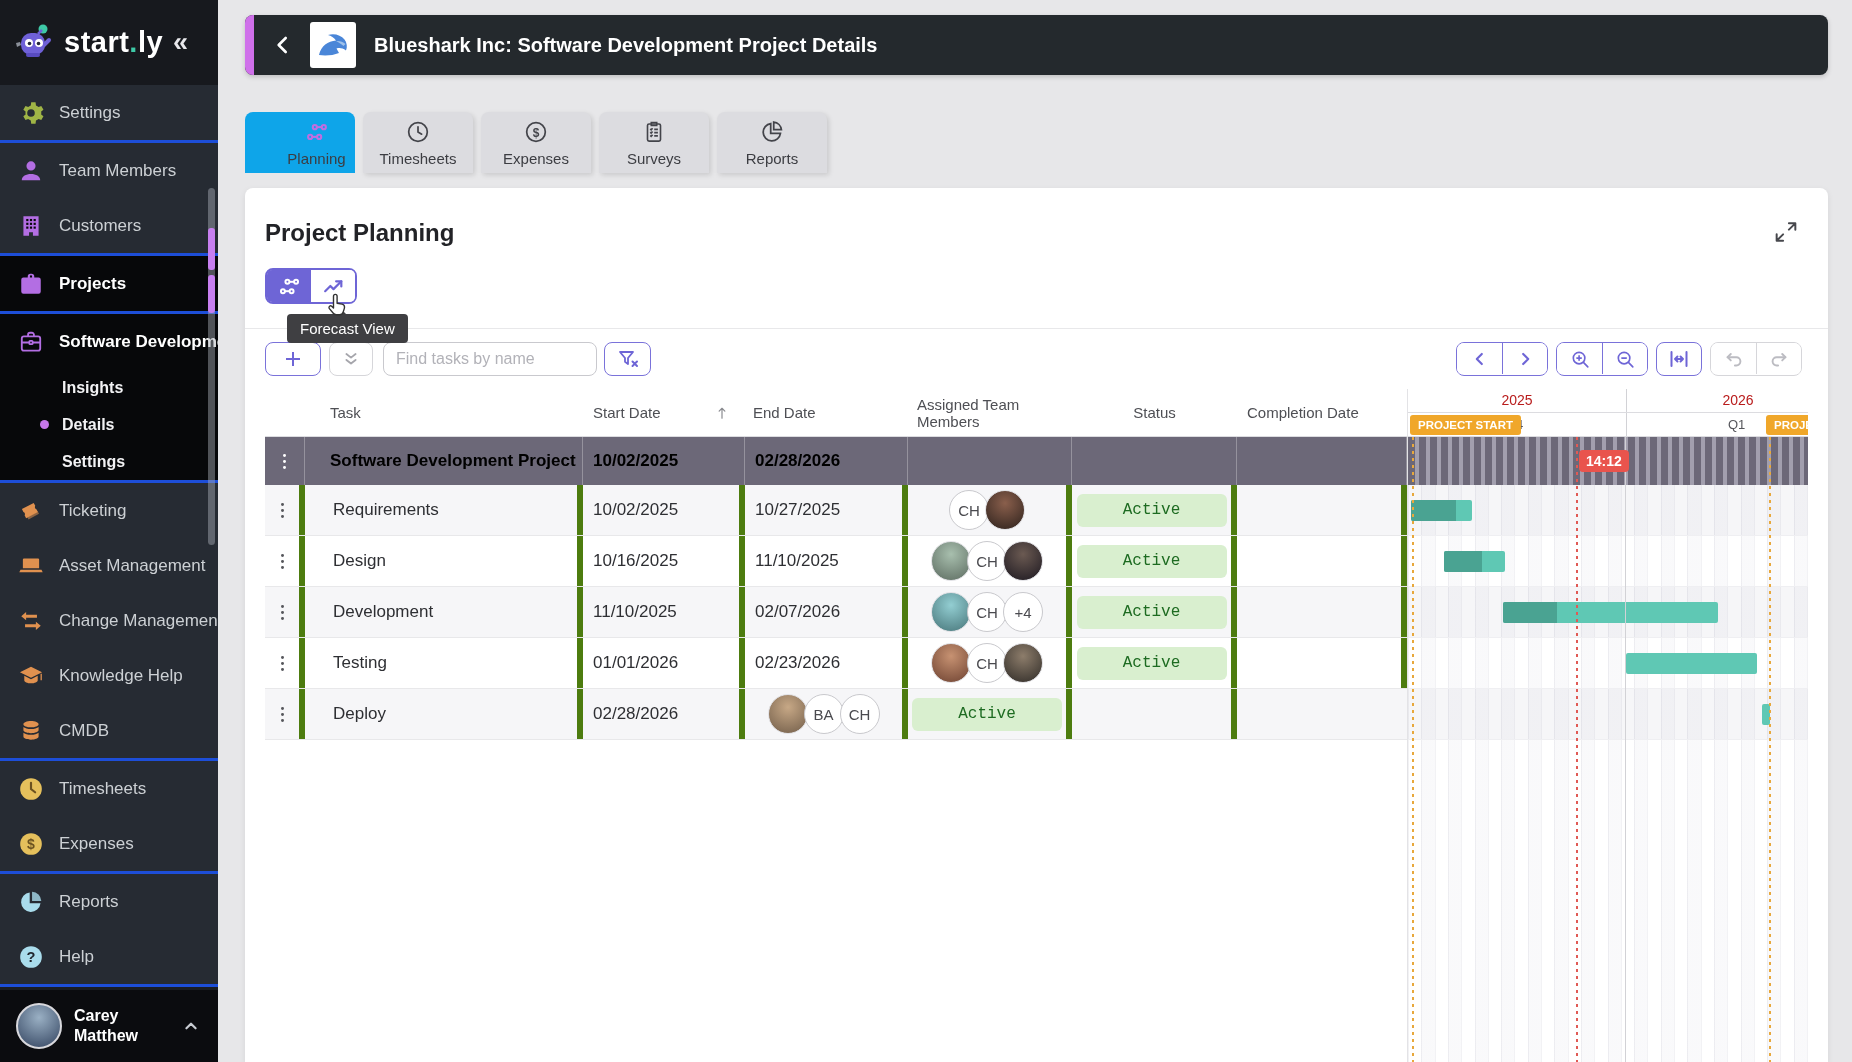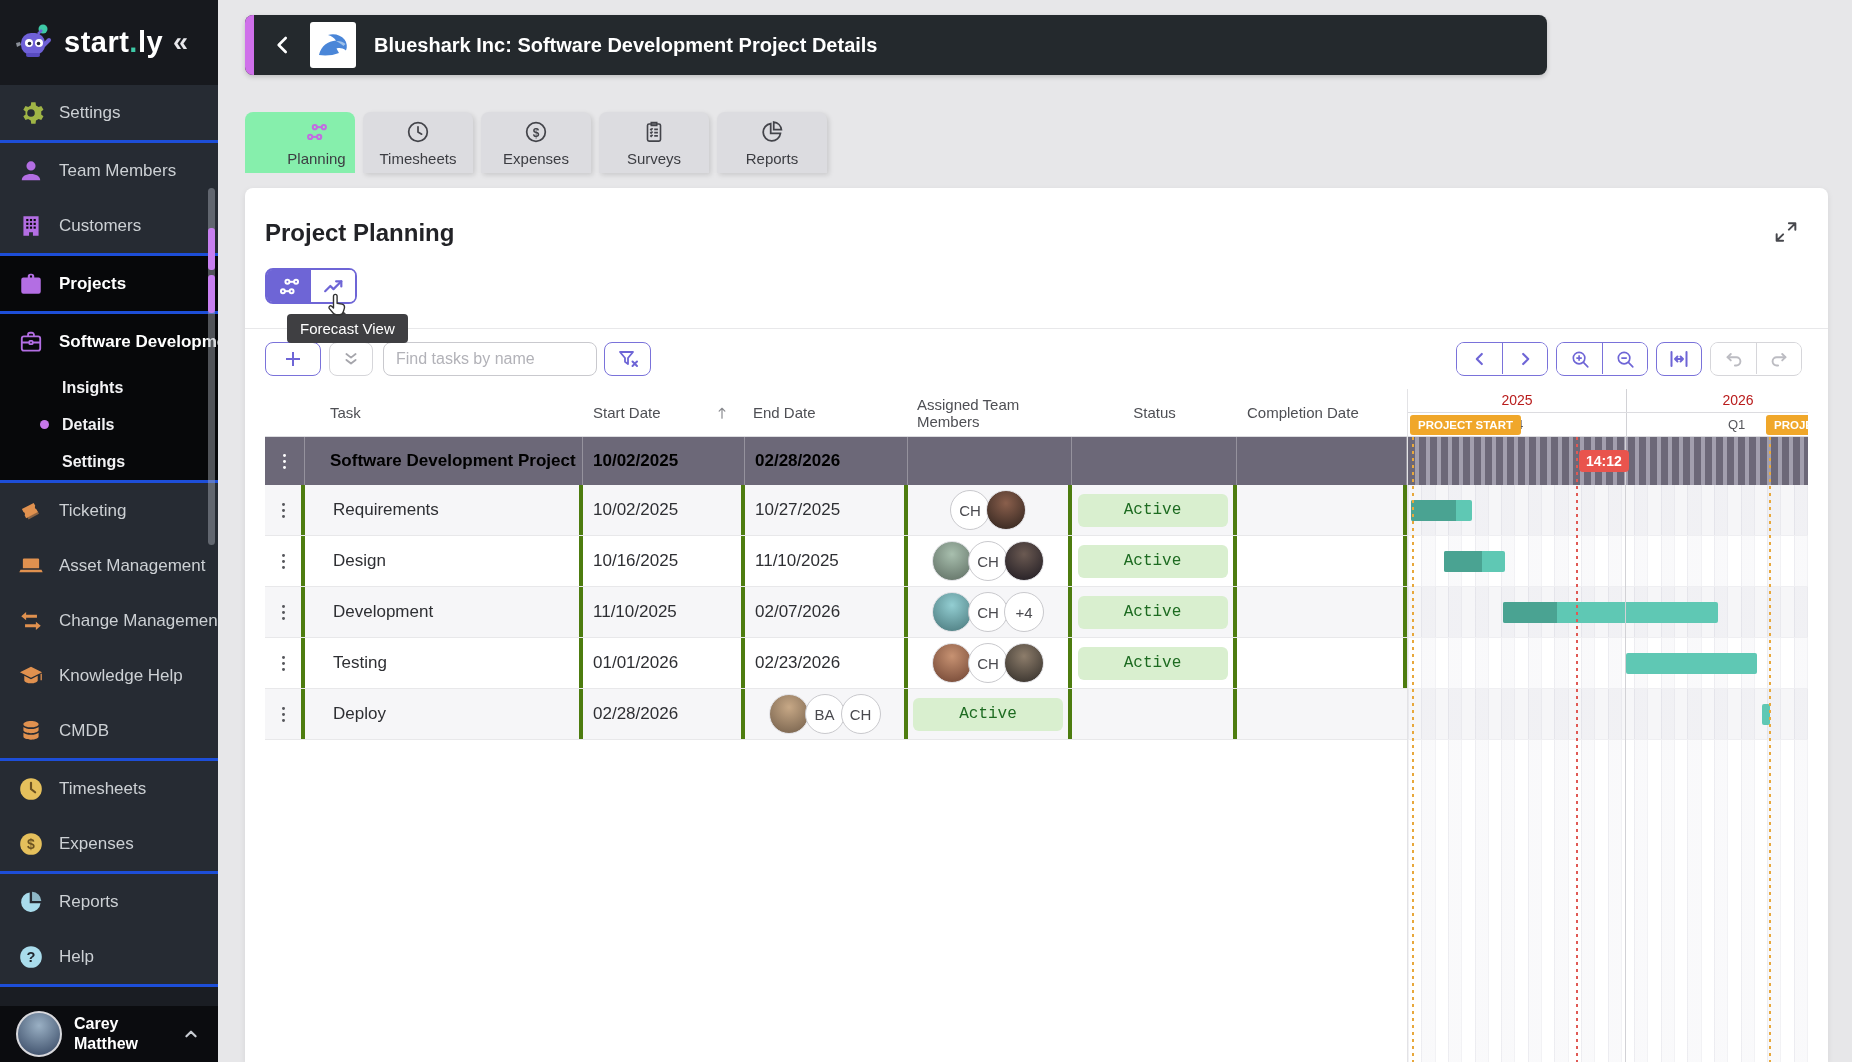--- a/index.html
+++ b/index.html
@@ -17,37 +17,37 @@
   .nav-group { background:#262b33; border-bottom:3px solid #1d4ed8; }
   .nav-group.black { background:#07080a; }
   .nav-item { height:55px; display:flex; align-items:center; padding-left:18px; gap:15px; color:#ccd0d4; font-size:17px; cursor:pointer; white-space:nowrap; }
   .nav-item.active { color:#fff; font-weight:bold; }
   .nav-item .nico { width:26px; height:26px; flex:none; }
   .nav-sub { height:37px; display:flex; align-items:center; padding-left:62px; color:#f2f2f4; font-size:16px; font-weight:bold; position:relative; cursor:pointer; }
   .nav-sub .bullet { position:absolute; left:40px; width:9px; height:9px; border-radius:50%; background:#c678ea; }
   .sb-thumb { position:absolute; right:3px; top:188px; width:7px; height:357px; background:rgba(170,175,185,.45); border-radius:4px; }
   .sb-sel1 { position:absolute; right:3px; top:228px; width:7px; height:42px; background:#c77ff0; border-radius:3px; }
   .sb-sel2 { position:absolute; right:3px; top:275px; width:7px; height:38px; background:#c77ff0; border-radius:3px; }
-  .user-footer { height:56px; background:#0b0c0f; display:flex; align-items:center; padding:6px 16px; gap:12px; flex:none; }
+  .user-footer { height:72px; background:#0b0c0f; display:flex; align-items:center; padding:6px 16px; gap:12px; flex:none; }
   .user-avatar { width:46px; height:46px; border-radius:50%; background:radial-gradient(circle at 50% 30%, #9ab0c4, #32435f); border:2px solid #d8d8dc; flex:none; }
   .user-name { color:#fff; font-size:16px; font-weight:bold; line-height:1.25; width:92px; }
   .chev-up { color:#c8ccd2; margin-left:auto; }
 
   
   .main { position:absolute; left:218px; top:0; right:0; bottom:0; }
-  .headerbar { position:absolute; left:27px; top:15px; width:1302px; height:60px; background:#24292d; border-radius:8px; display:flex; align-items:center; overflow:hidden; box-shadow:0 2px 5px rgba(0,0,0,.18); }
+  .headerbar { position:absolute; left:27px; top:15px; width:1583px; height:60px; background:#24292d; border-radius:8px; display:flex; align-items:center; overflow:hidden; box-shadow:0 2px 5px rgba(0,0,0,.18); }
   .accent { width:9px; align-self:stretch; background:#cf70ea; flex:none; }
   .back-btn { margin-left:16px; color:#fff; cursor:pointer; }
   .hlogo { width:46px; height:46px; background:#fff; border-radius:3px; margin-left:14px; display:flex; align-items:center; justify-content:center; flex:none; }
   .htitle { color:#fff; font-size:20px; font-weight:bold; margin-left:18px; }
 
   
   .tabs { position:absolute; left:27px; top:112px; display:flex; gap:8px; }
   .tab { width:110px; height:61px; border-radius:8px 8px 0 0; background:#dcdce0; display:flex; flex-direction:column; align-items:center; justify-content:center; gap:5px; box-shadow:2px 2px 5px rgba(0,0,0,.13); cursor:pointer; position:relative; }
-  .tab.active { background:#86efac; box-shadow:none; z-index:6;padding-left:33px; }
+  .tab.active { background:#0ea5e9; box-shadow:none; z-index:6;padding-left:33px; }
   .tab .tlabel { font-size:15px; color:#3c3d42; }
   .tab .tico { width:26px; height:26px; color:#43444a; }
   .tab.active .tico { color:#c06ee0; }
 
   
   .card { position:absolute; left:27px; top:188px; width:1583px; bottom:0; background:#fff; border-radius:8px 8px 0 0; box-shadow:0 2px 6px rgba(0,0,0,.08); display:flex; flex-direction:column; z-index:5; }
   .ph { padding:30px 20px 0 20px; flex:none; }
   .title-row { display:flex; align-items:center; justify-content:space-between; }
   .page-title { font-size:24px; font-weight:bold; color:#222327; }
   .expand-btn { width:30px; height:30px; color:#47484d; cursor:pointer; margin-right:6px; }
@@ -80,21 +80,21 @@
   .btn-pair.gray .half + .half { border-left:1px solid #d6d6da; }
   .btn-fit { width:46px; }
 
   
   .tablewrap { flex:1; margin:0 20px; position:relative; overflow:hidden; }
   .tgrid { display:grid; grid-template-columns:40px 278px 162px 163px 164px 165px 170px; width:1142px; }
   .thead { height:48px; border-bottom:1px solid #dcdce0; }
   .thead .hcell { display:flex; align-items:center; font-size:15px; color:#4e4f54; }
   .trow { height:51px; border-bottom:1px solid #e8e8ea; background:#fff; cursor:pointer; }
   .trow.alt { background:#f6f6f8; }
-  .trow > div { border-right:4px solid #4d7c0f; display:flex; align-items:center; overflow:hidden; }
+  .trow > div { border-right:6px solid #4d7c0f; display:flex; align-items:center; overflow:hidden; }
   .c-task { padding-left:28px; font-size:17px; color:#2e2f33; }
   .c-date { padding-left:10px; font-size:17px; color:#2e2f33; }
   .c-members { justify-content:center; }
   .c-status { justify-content:center;font-family:Liberation Mono, monospace; }
   .kebab { justify-content:center; color:#55565b; cursor:pointer; }
   .summary { height:48px; background:#6c6878; border-bottom:none; }
   .summary > div { border-right:1px solid rgba(255,255,255,.28); color:#000000; }
   .summary .c-task { font-weight:bold; line-height:1.12; padding-left:25px; padding-right:6px; white-space:normal; }
   .summary .c-date { font-weight:bold; }
   .summary .kebab { color:#fff; }

